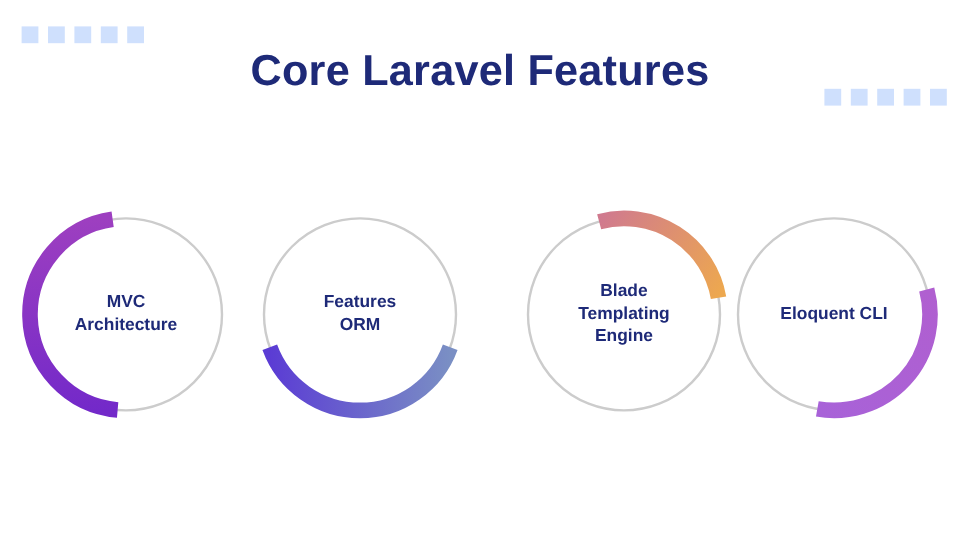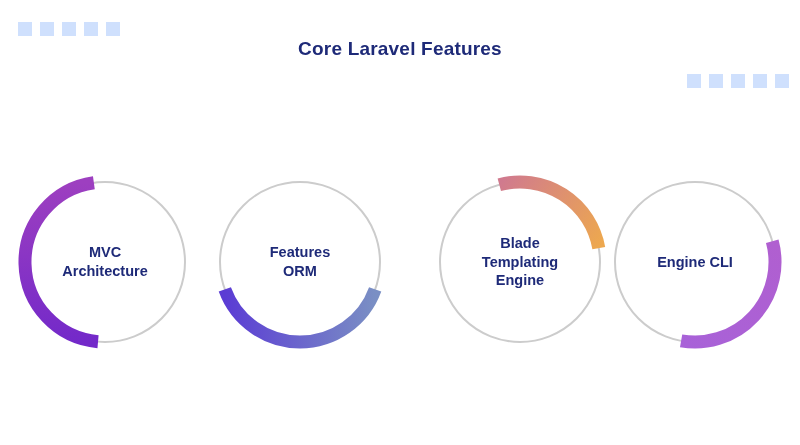--- a/index.html
+++ b/index.html
@@ -42,21 +42,21 @@
     background: #cfe0fd;
   }
 
   
   #page-title {
     position: absolute;
     left: 0;
     top: 38px;
     width: 800px;
     text-align: center;
-    font-size: 19px;
+    font-size: 36px;
     font-weight: bold;
     color: #1e2a78;
     letter-spacing: 0.2px;
   }
 
   
   #circles-row {
     position: absolute;
     left: 0;
     top: 174px;
@@ -176,17 +176,17 @@
       <svg class="ring-svg" viewBox="0 0 176 176">
           <defs>
             <linearGradient id="grad-artisan-cli" gradientUnits="userSpaceOnUse" x1="165.27" y1="67.29" x2="74.11" y2="166.78">
               <stop offset="0%" stop-color="#b05fd0"></stop>
               <stop offset="100%" stop-color="#a862d8"></stop>
             </linearGradient>
           </defs>
           <circle cx="88" cy="88" r="80" fill="none" stroke="#cccccc" stroke-width="2"></circle>
           <path d="M 165.27 67.29 A 80 80 0 0 1 74.11 166.78" fill="none" stroke="url(#grad-artisan-cli)" stroke-width="13" stroke-linecap="butt"></path>
         </svg>
-      <div class="circle-label">Engine CLI</div>
+      <div class="circle-label">Eloquent CLI</div>
     </div>
 
   </div>
 </div>
 
 </body></html>

